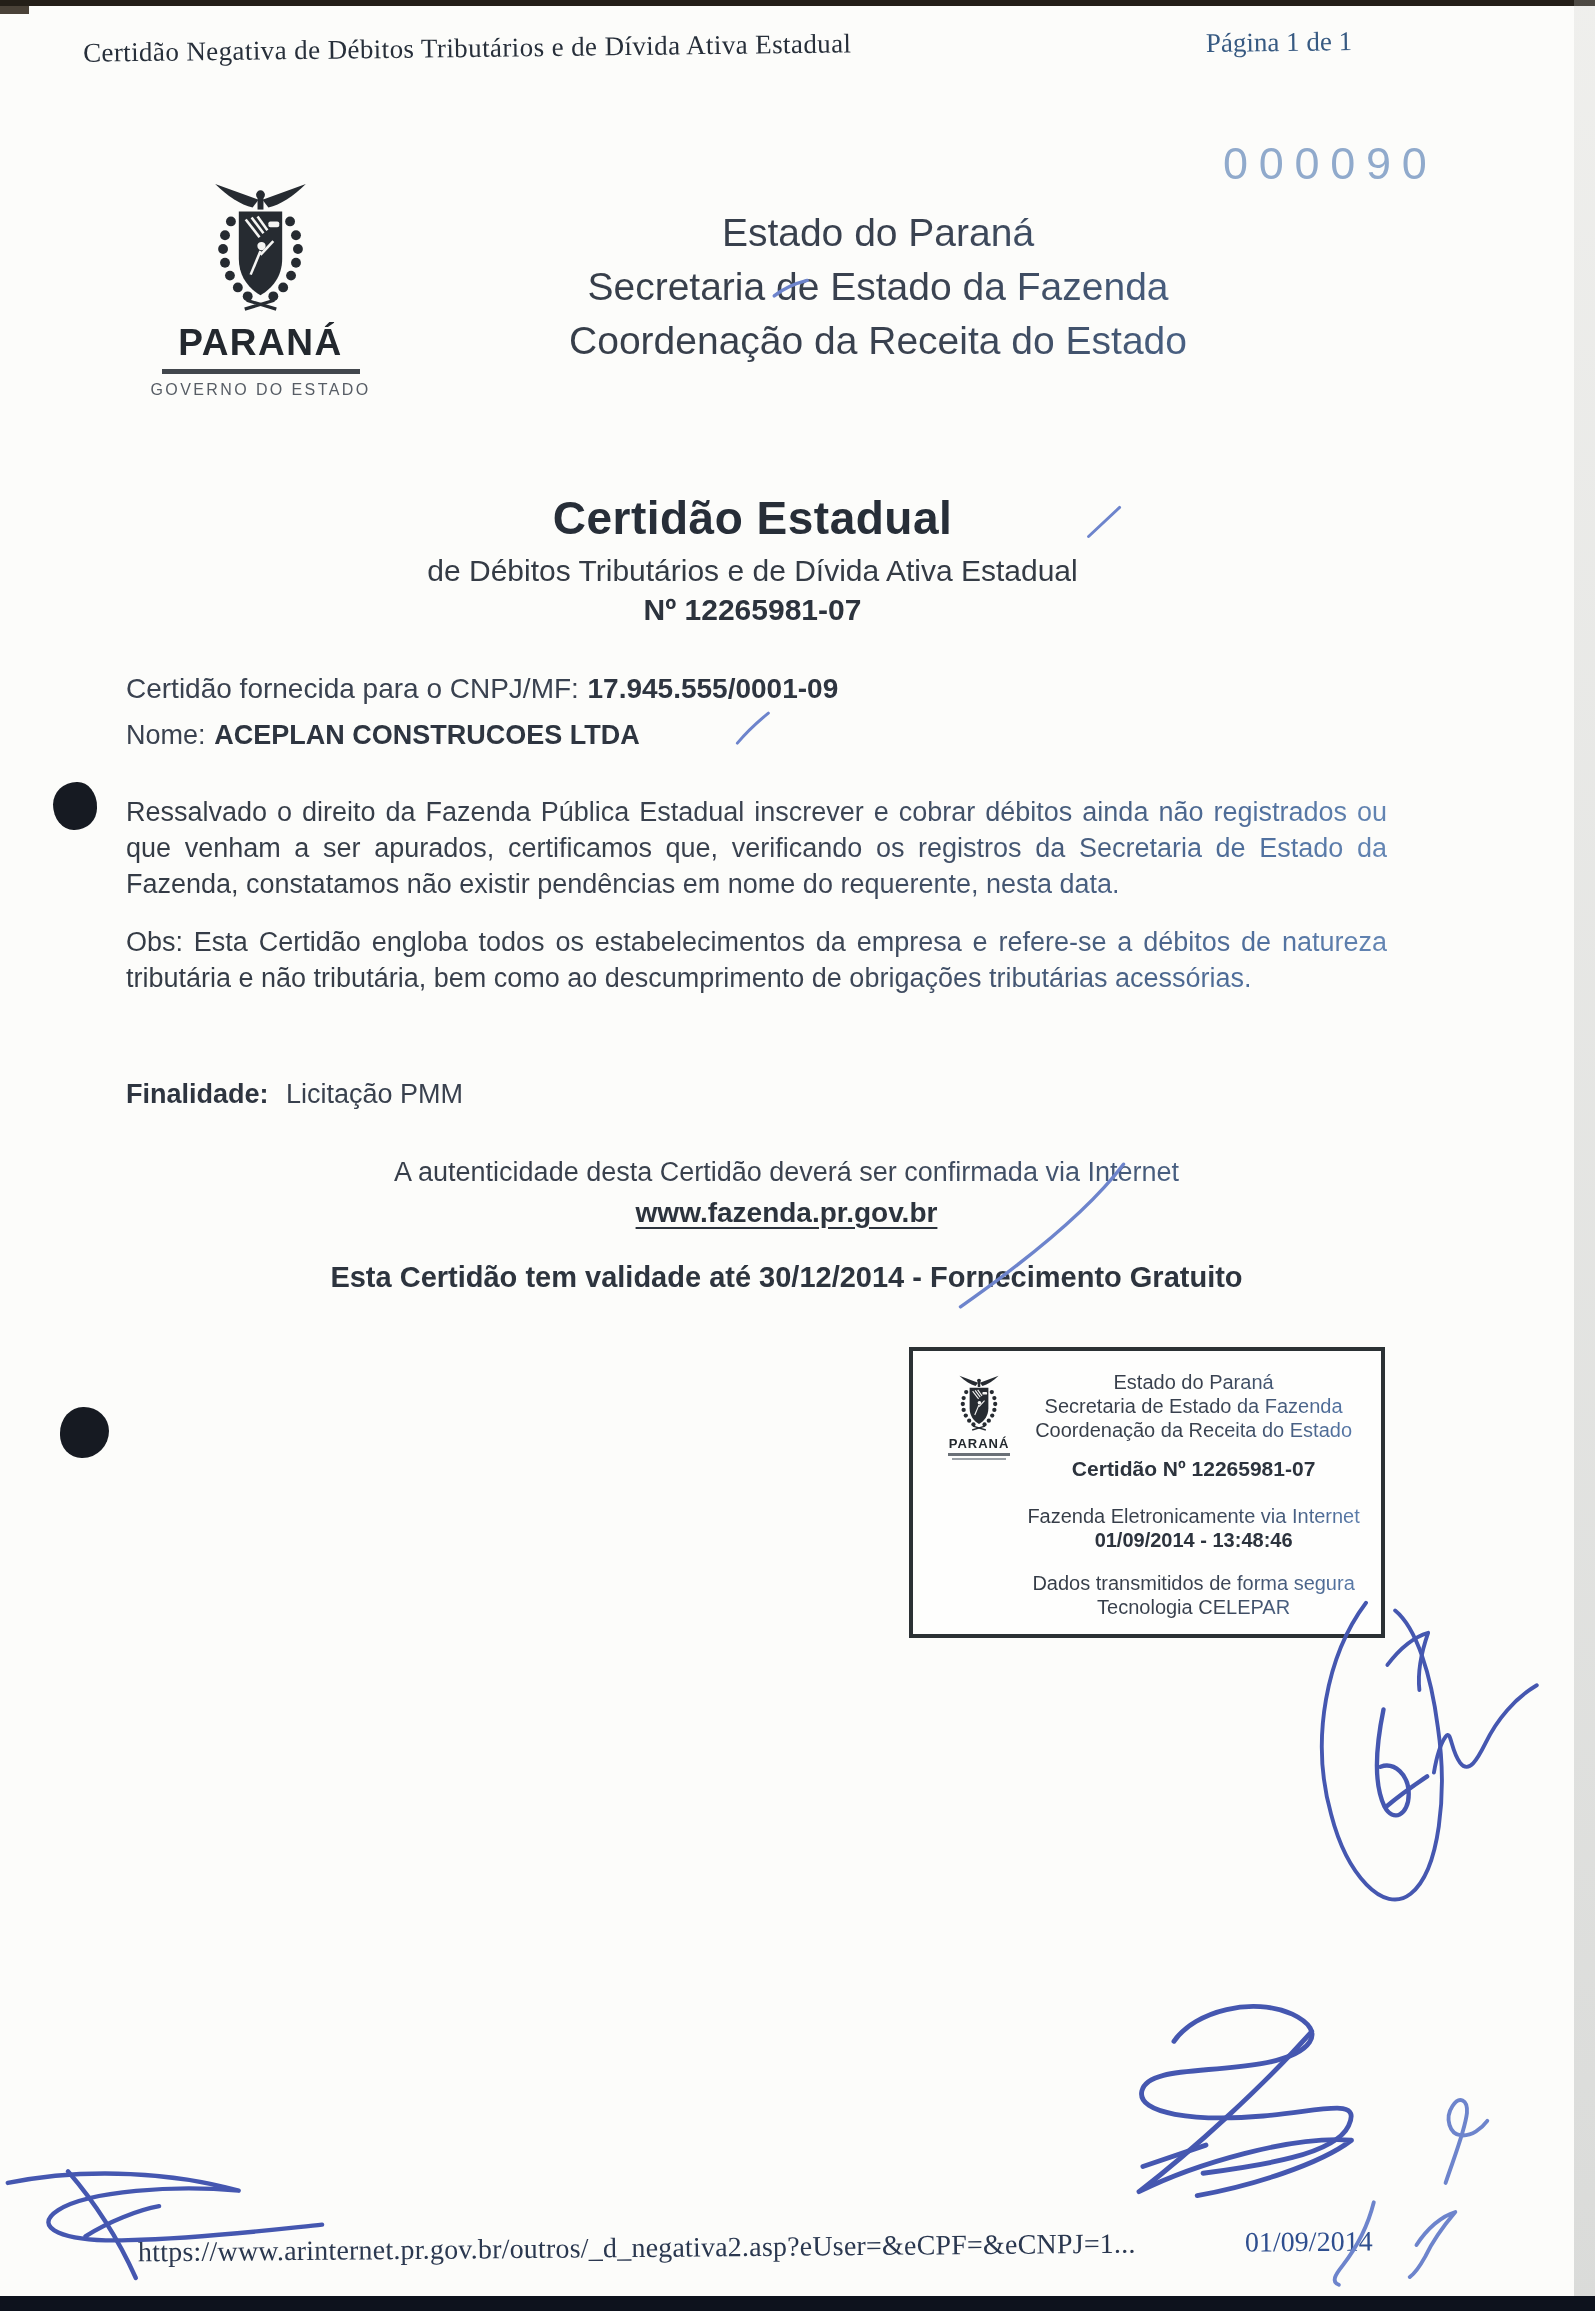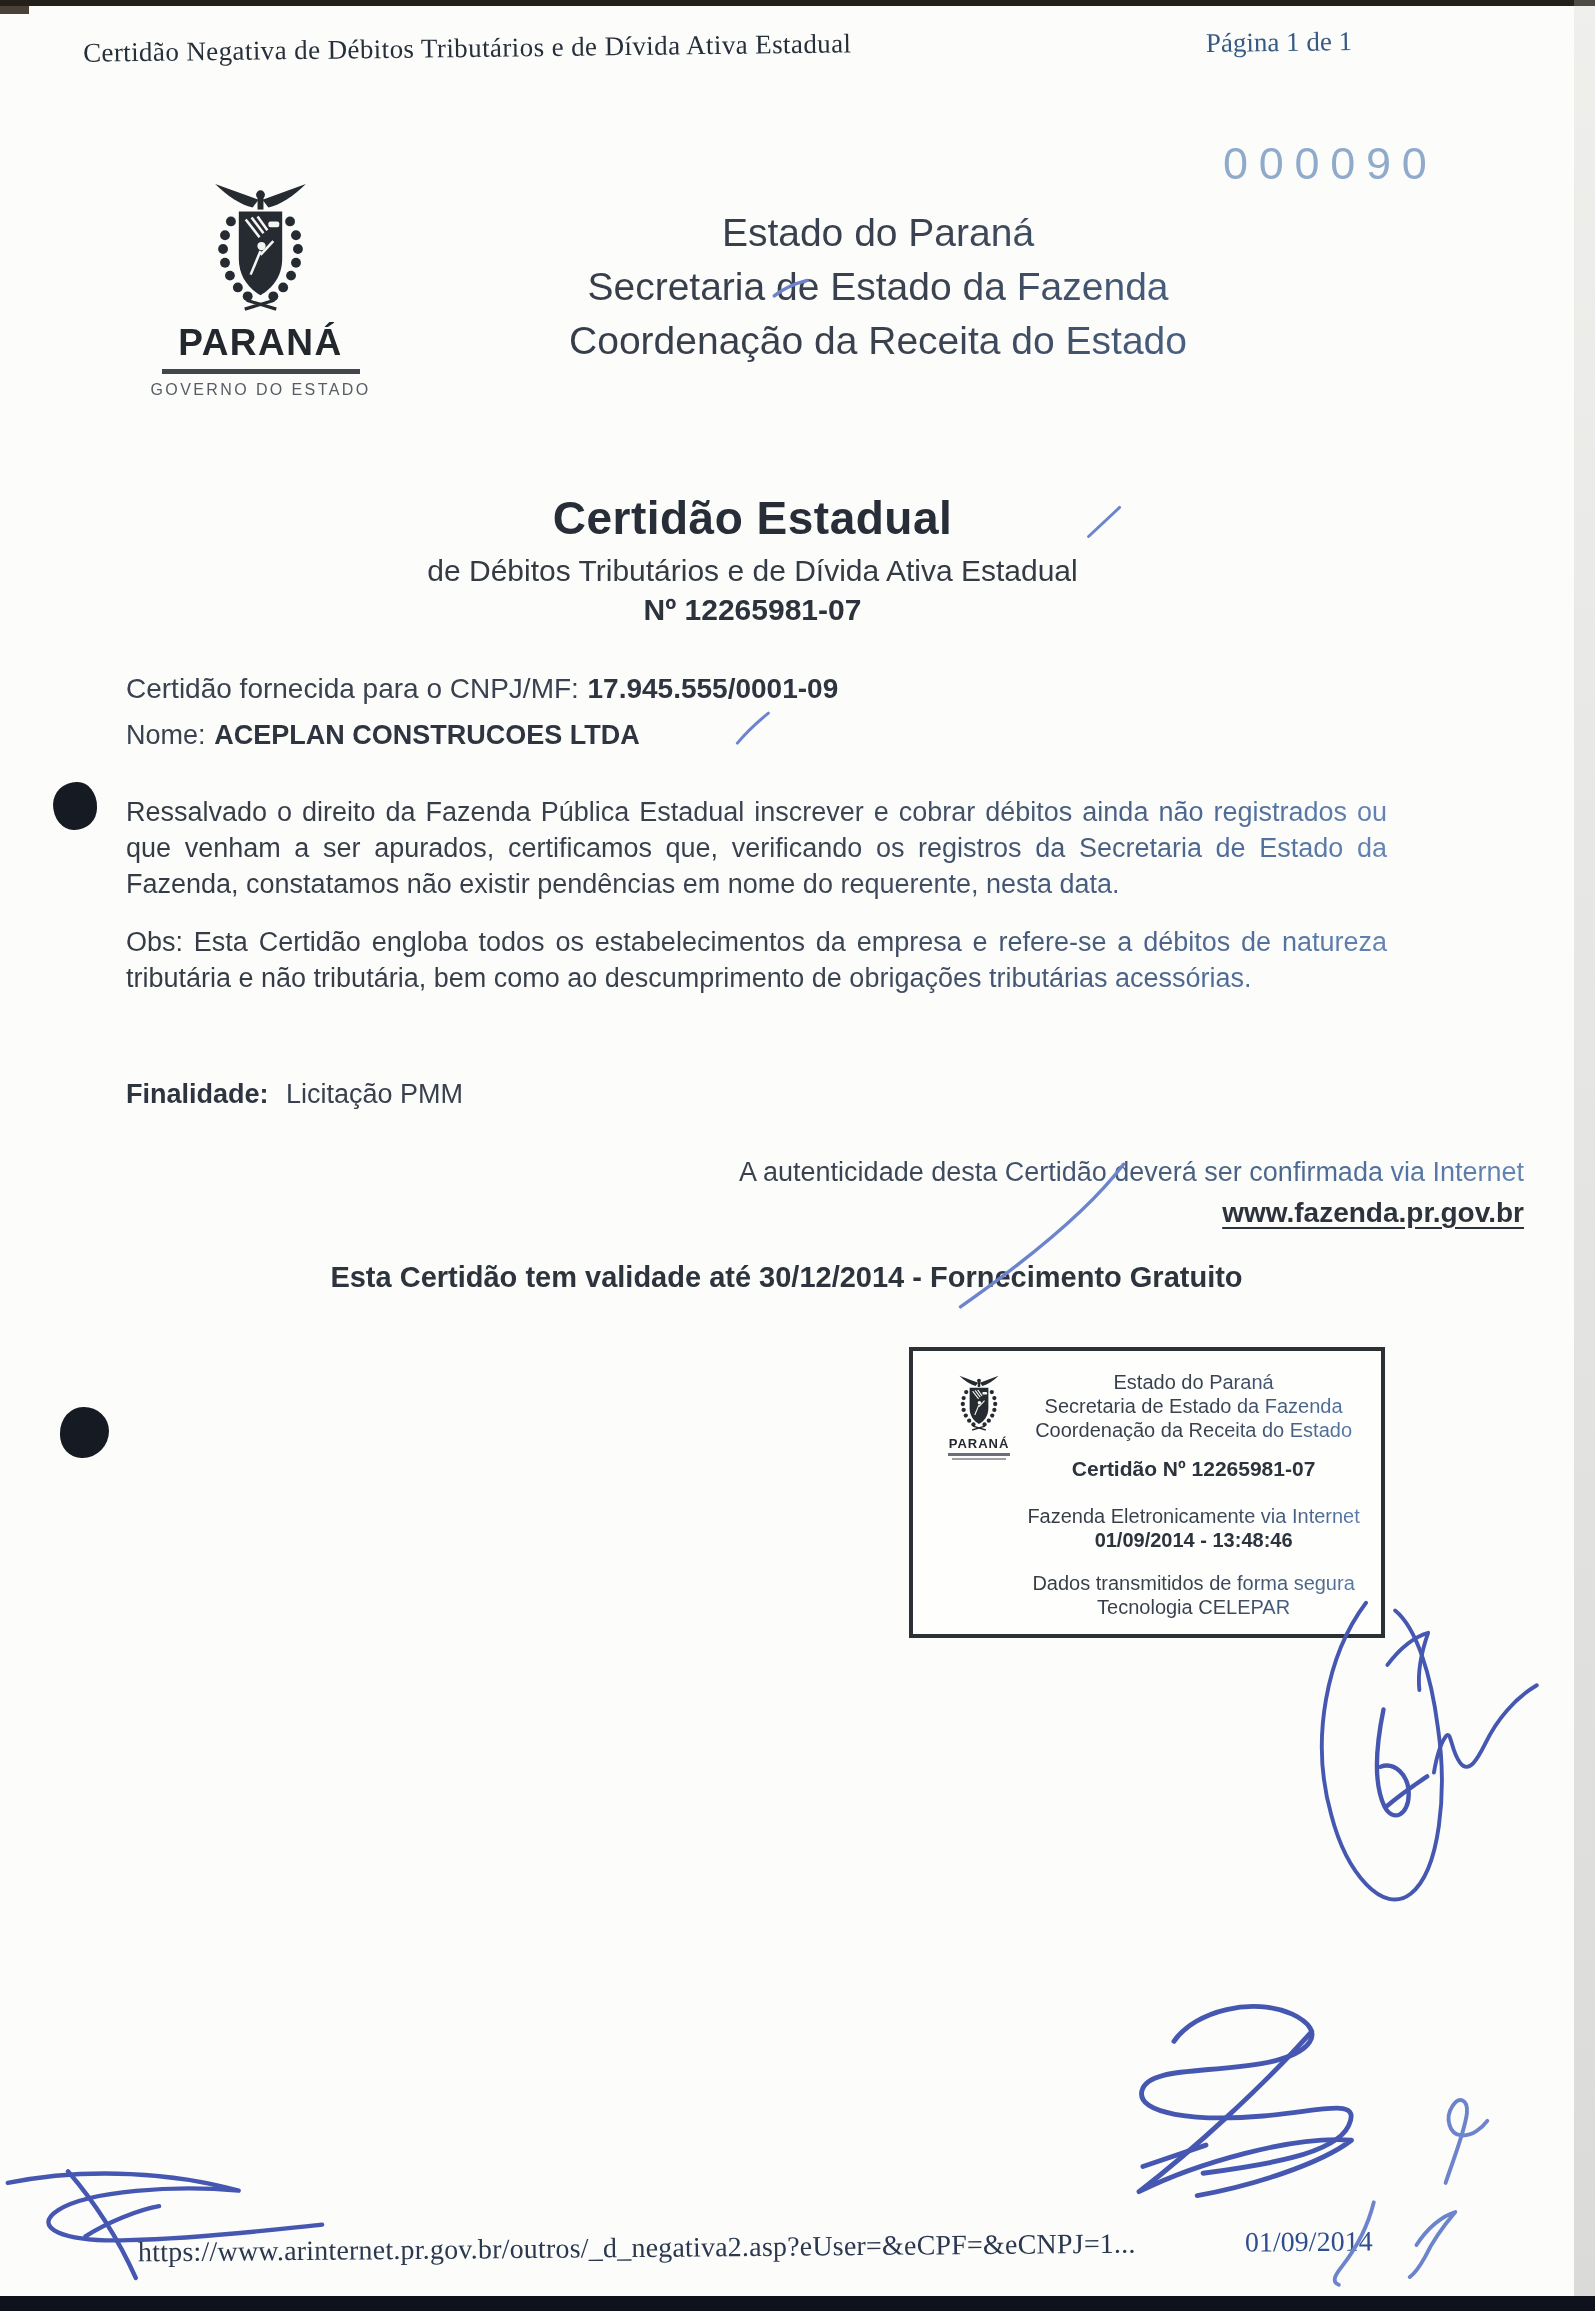--- a/index.html
+++ b/index.html
@@ -52,21 +52,21 @@
   .holder-label{color:#3a4250;}
   .holder-value{font-weight:bold;color:#2e3540;margin-left:8.7px;}
   
   .para{left:126px;width:1261px;font-size:27px;line-height:36px;text-align:justify;}
   .para1{top:794px;}
   .para2{top:924px;}
   .finalidade{left:126px;top:1079px;font-size:27px;}
   .finalidade b{color:#2e3540;}
   .finalidade .val{margin-left:17.5px;color:#39414e;}
   
-  .auth-block{left:49px;top:1157px;width:1475px;text-align:right;}
+  .auth-block{left:49px;top:1157px;width:1475px;text-align:center;}
   .auth-line{font-size:27px;}
   .auth-url{font-size:28px;font-weight:bold;color:#2c333d;text-decoration:underline;margin-top:8.7px;display:inline-block;text-underline-offset:4.9px;}
   .validity{left:49px;top:1261px;width:1475px;text-align:center;font-size:29px;font-weight:bold;color:#2d343e;}
   
   .stampbox{left:909px;top:1347px;width:468px;height:283px;border:4.9px solid #2b3134;background:rgba(255,255,255,.6);}
   .mini-logo{position:absolute;left:27px;top:23px;width:78px;text-align:center;}
   .mini-name{font-size:13px;font-weight:bold;letter-spacing:1px;color:#23282e;margin-top:-1.9px;}
   .mini-bar{width:62px;height:2.9px;background:#6a7077;margin:1.9px auto 0;}
   .mini-bar2{width:54px;height:1.9px;background:#9aa0a6;margin:1.9px auto 0;}
   .box-text{position:absolute;left:101px;right:7.8px;top:19.4px;text-align:center;font-size:20px;line-height:24px;}

